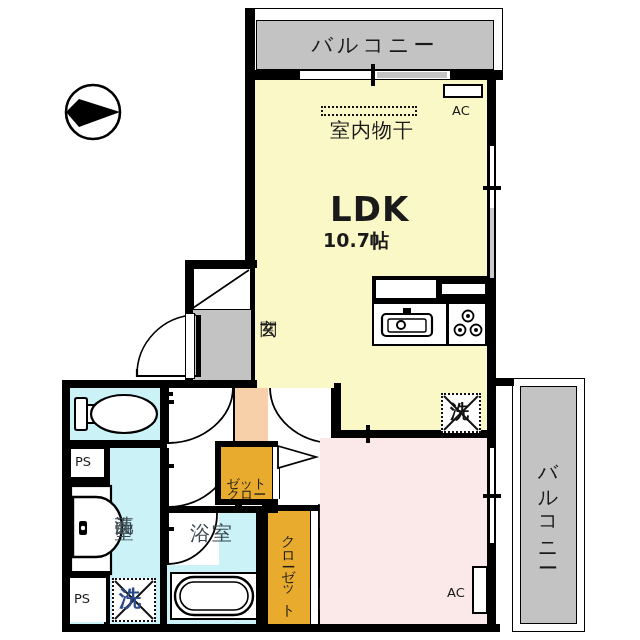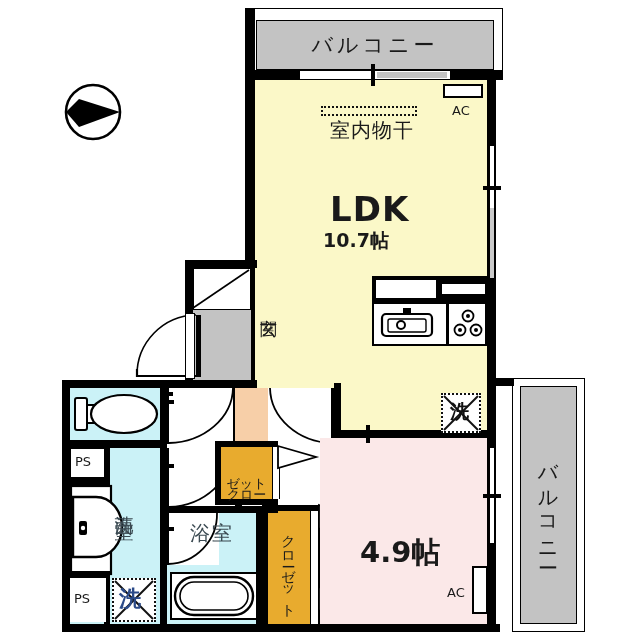--- a/index.html
+++ b/index.html
@@ -247,21 +247,20 @@
 
   <div class="abs" style="left:170px;top:572px;width:88px;height:48px;">
     <svg width="88" height="48" viewBox="0 0 88 48">
       <rect x="1" y="1" width="86" height="46" fill="#fff" stroke="#000" stroke-width="2"></rect>
       <rect x="5" y="5" width="78" height="38" rx="19" fill="#fff" stroke="#000" stroke-width="2.4"></rect>
       <rect x="10" y="10" width="68" height="28" rx="14" fill="#fff" stroke="#000" stroke-width="1.6"></rect>
     </svg>
   </div>
 
   <div class="abs f-room" style="left:320px;top:438px;width:167px;height:186px;"></div>
-  <div class="lbl" style="left:360px;top:538px;font-size:29px;font-weight:bold;">4.9帖</div>
 
   <div class="abs" style="left:472px;top:566px;width:16px;height:48px;background:#fff;border:2.5px solid #000;"></div>
   <div class="lbl" style="left:447px;top:586px;font-size:13px;">AC</div>
 
   <div class="abs" style="left:489px;top:448px;width:6px;height:95px;background:#fff;border-left:1.5px solid #000;border-right:1.5px solid #000;"></div>
   <div class="abs wall" style="left:483px;top:494px;width:18px;height:4px;"></div>
 
   <div class="abs wall" style="left:366px;top:425px;width:4px;height:18px;"></div>
 
   <div class="abs dotted" style="left:441px;top:393px;width:40px;height:40px;">

